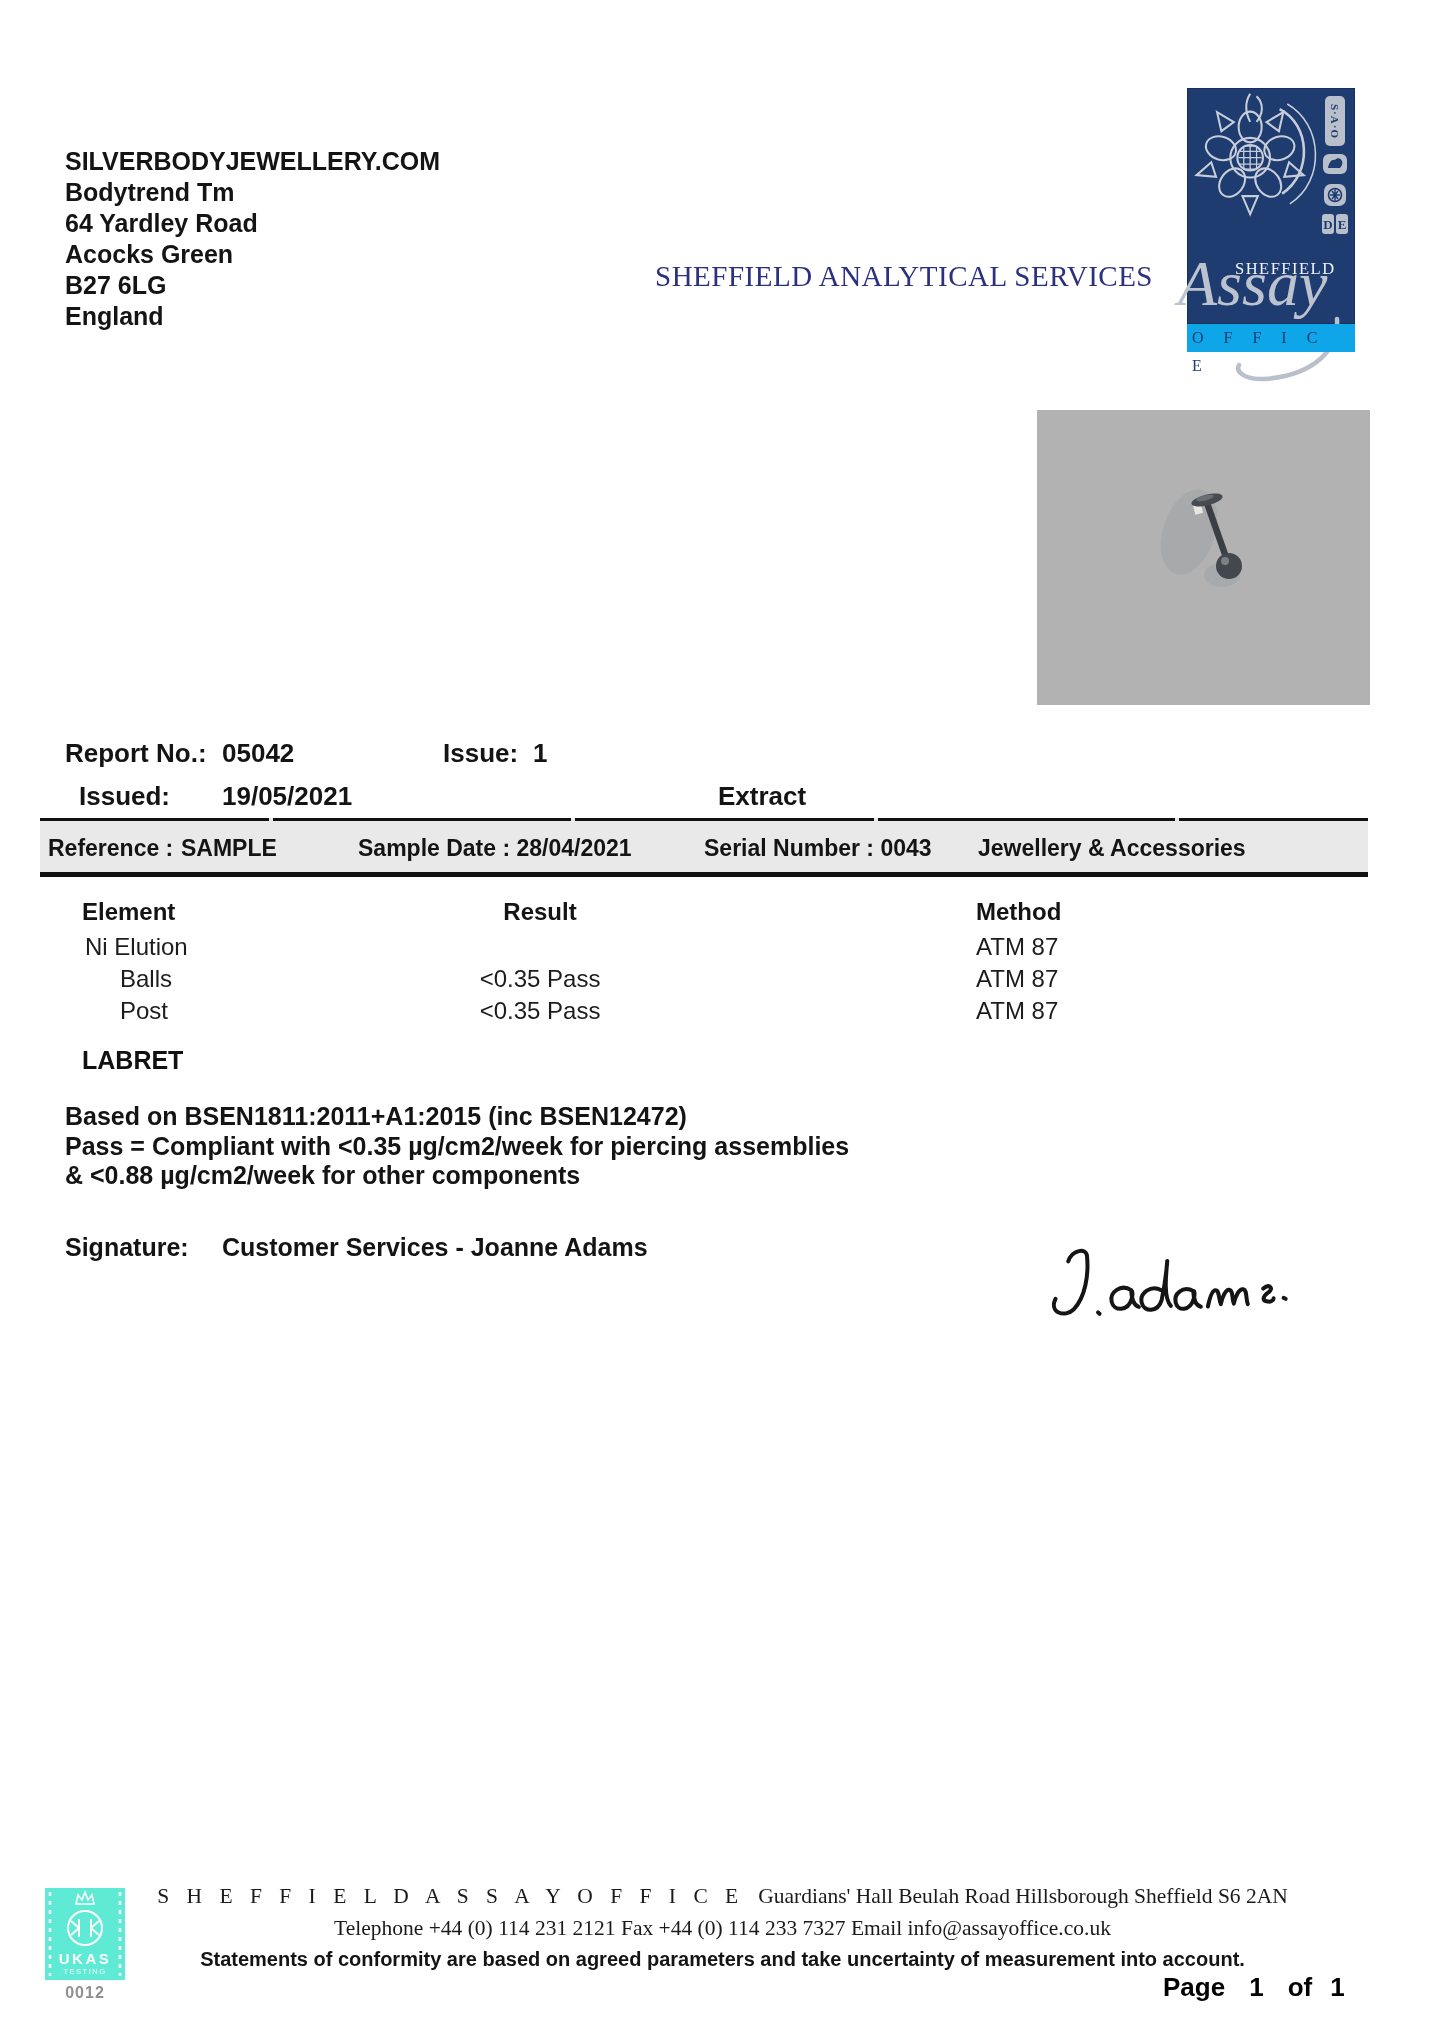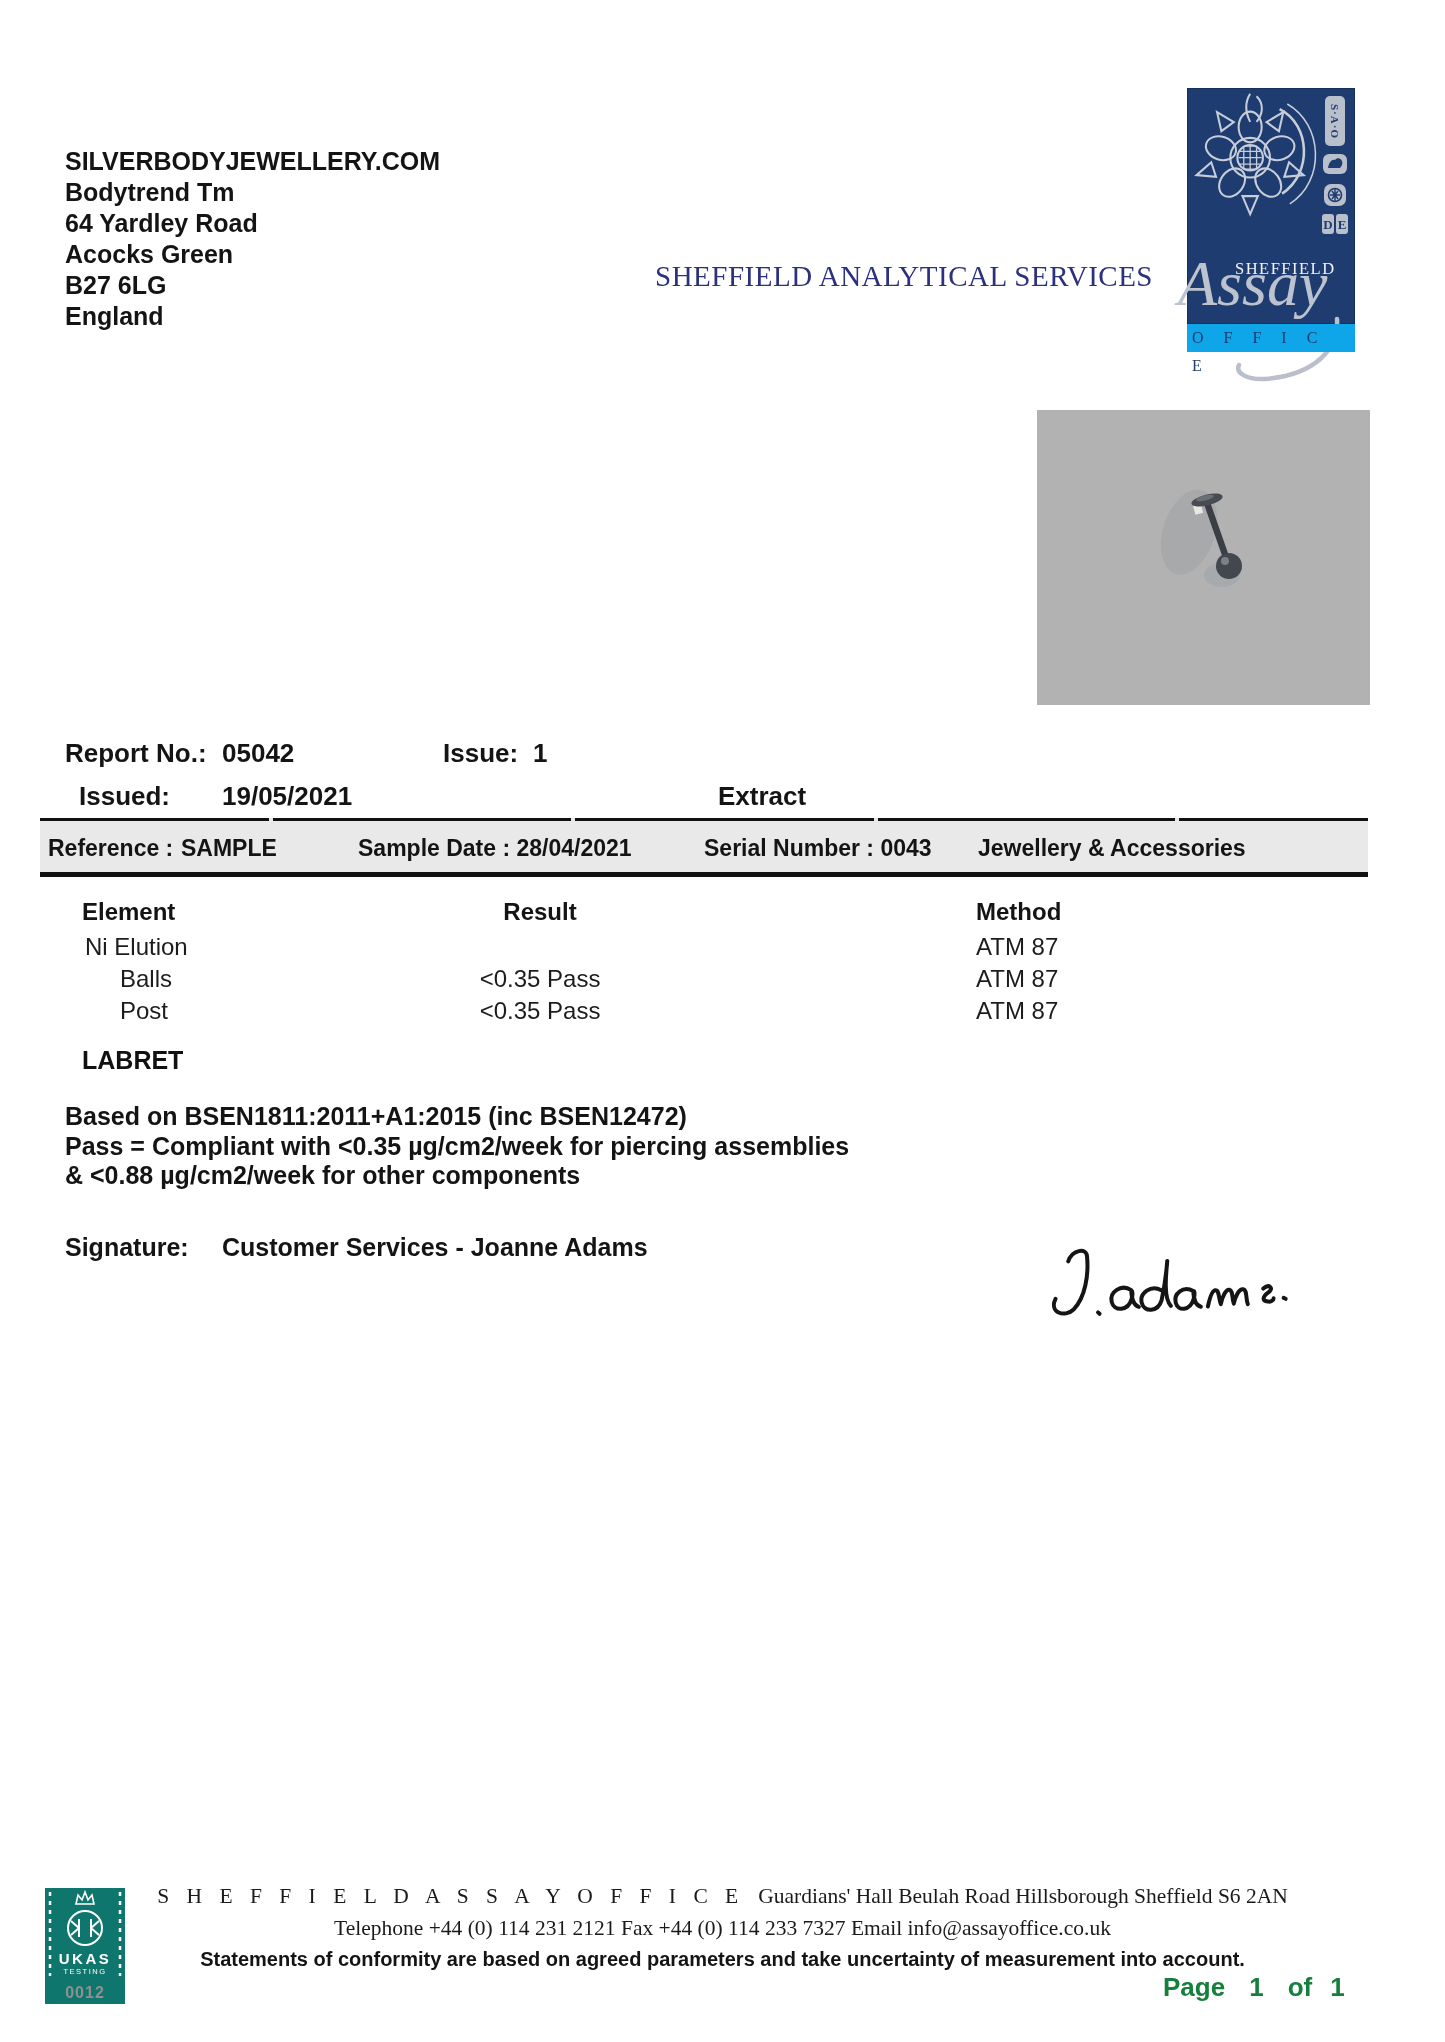--- a/index.html
+++ b/index.html
@@ -46,26 +46,26 @@
   .result-col { width:156px; text-align:center; }
 
   .notes { left:65px; top:1102px; font-size:25px; font-weight:bold; line-height:29.5px; color:#141414; }
 
   .sig-label { font-size:25px; font-weight:bold; color:#141414; }
 
   
   .foot-line { left:50%; transform:translateX(-50%); white-space:nowrap; font-family:"Liberation Serif", serif; font-size:21.5px; color:#1a1a1a; }
   .office-name { letter-spacing:6px; margin-right:14px; }
   .foot-bold { left:50%; transform:translateX(-50%); white-space:nowrap; font-family:"Liberation Sans", sans-serif; font-size:20px; font-weight:bold; color:#141414; }
-  .pagebar { left:1163px; top:1972px; font-size:26px; font-weight:bold; color:#15803d; }
+  .pagebar { left:1163px; top:1972px; font-size:26px; font-weight:bold; color:#000000; }
   .pagebar span { margin-right:24px; }
   .pagebar span:last-child { margin-right:0; }
 
   
-  .ukas-box { left:45px; top:1888px; width:80px; height:116px; background:#0f766e; }
+  .ukas-box { left:45px; top:1888px; width:80px; height:92px; background:#5eead4; }
   .ukas-num { left:45px; top:1984px; width:80px; text-align:center; font-size:16px; font-weight:bold; color:#909090; letter-spacing:1px; }
 </style>
 </head>
 <body>
 
 <div class="abs address">
   <div>SILVERBODYJEWELLERY.COM</div>
   <div>Bodytrend Tm</div>
   <div>64 Yardley Road</div>
   <div>Acocks Green</div>

